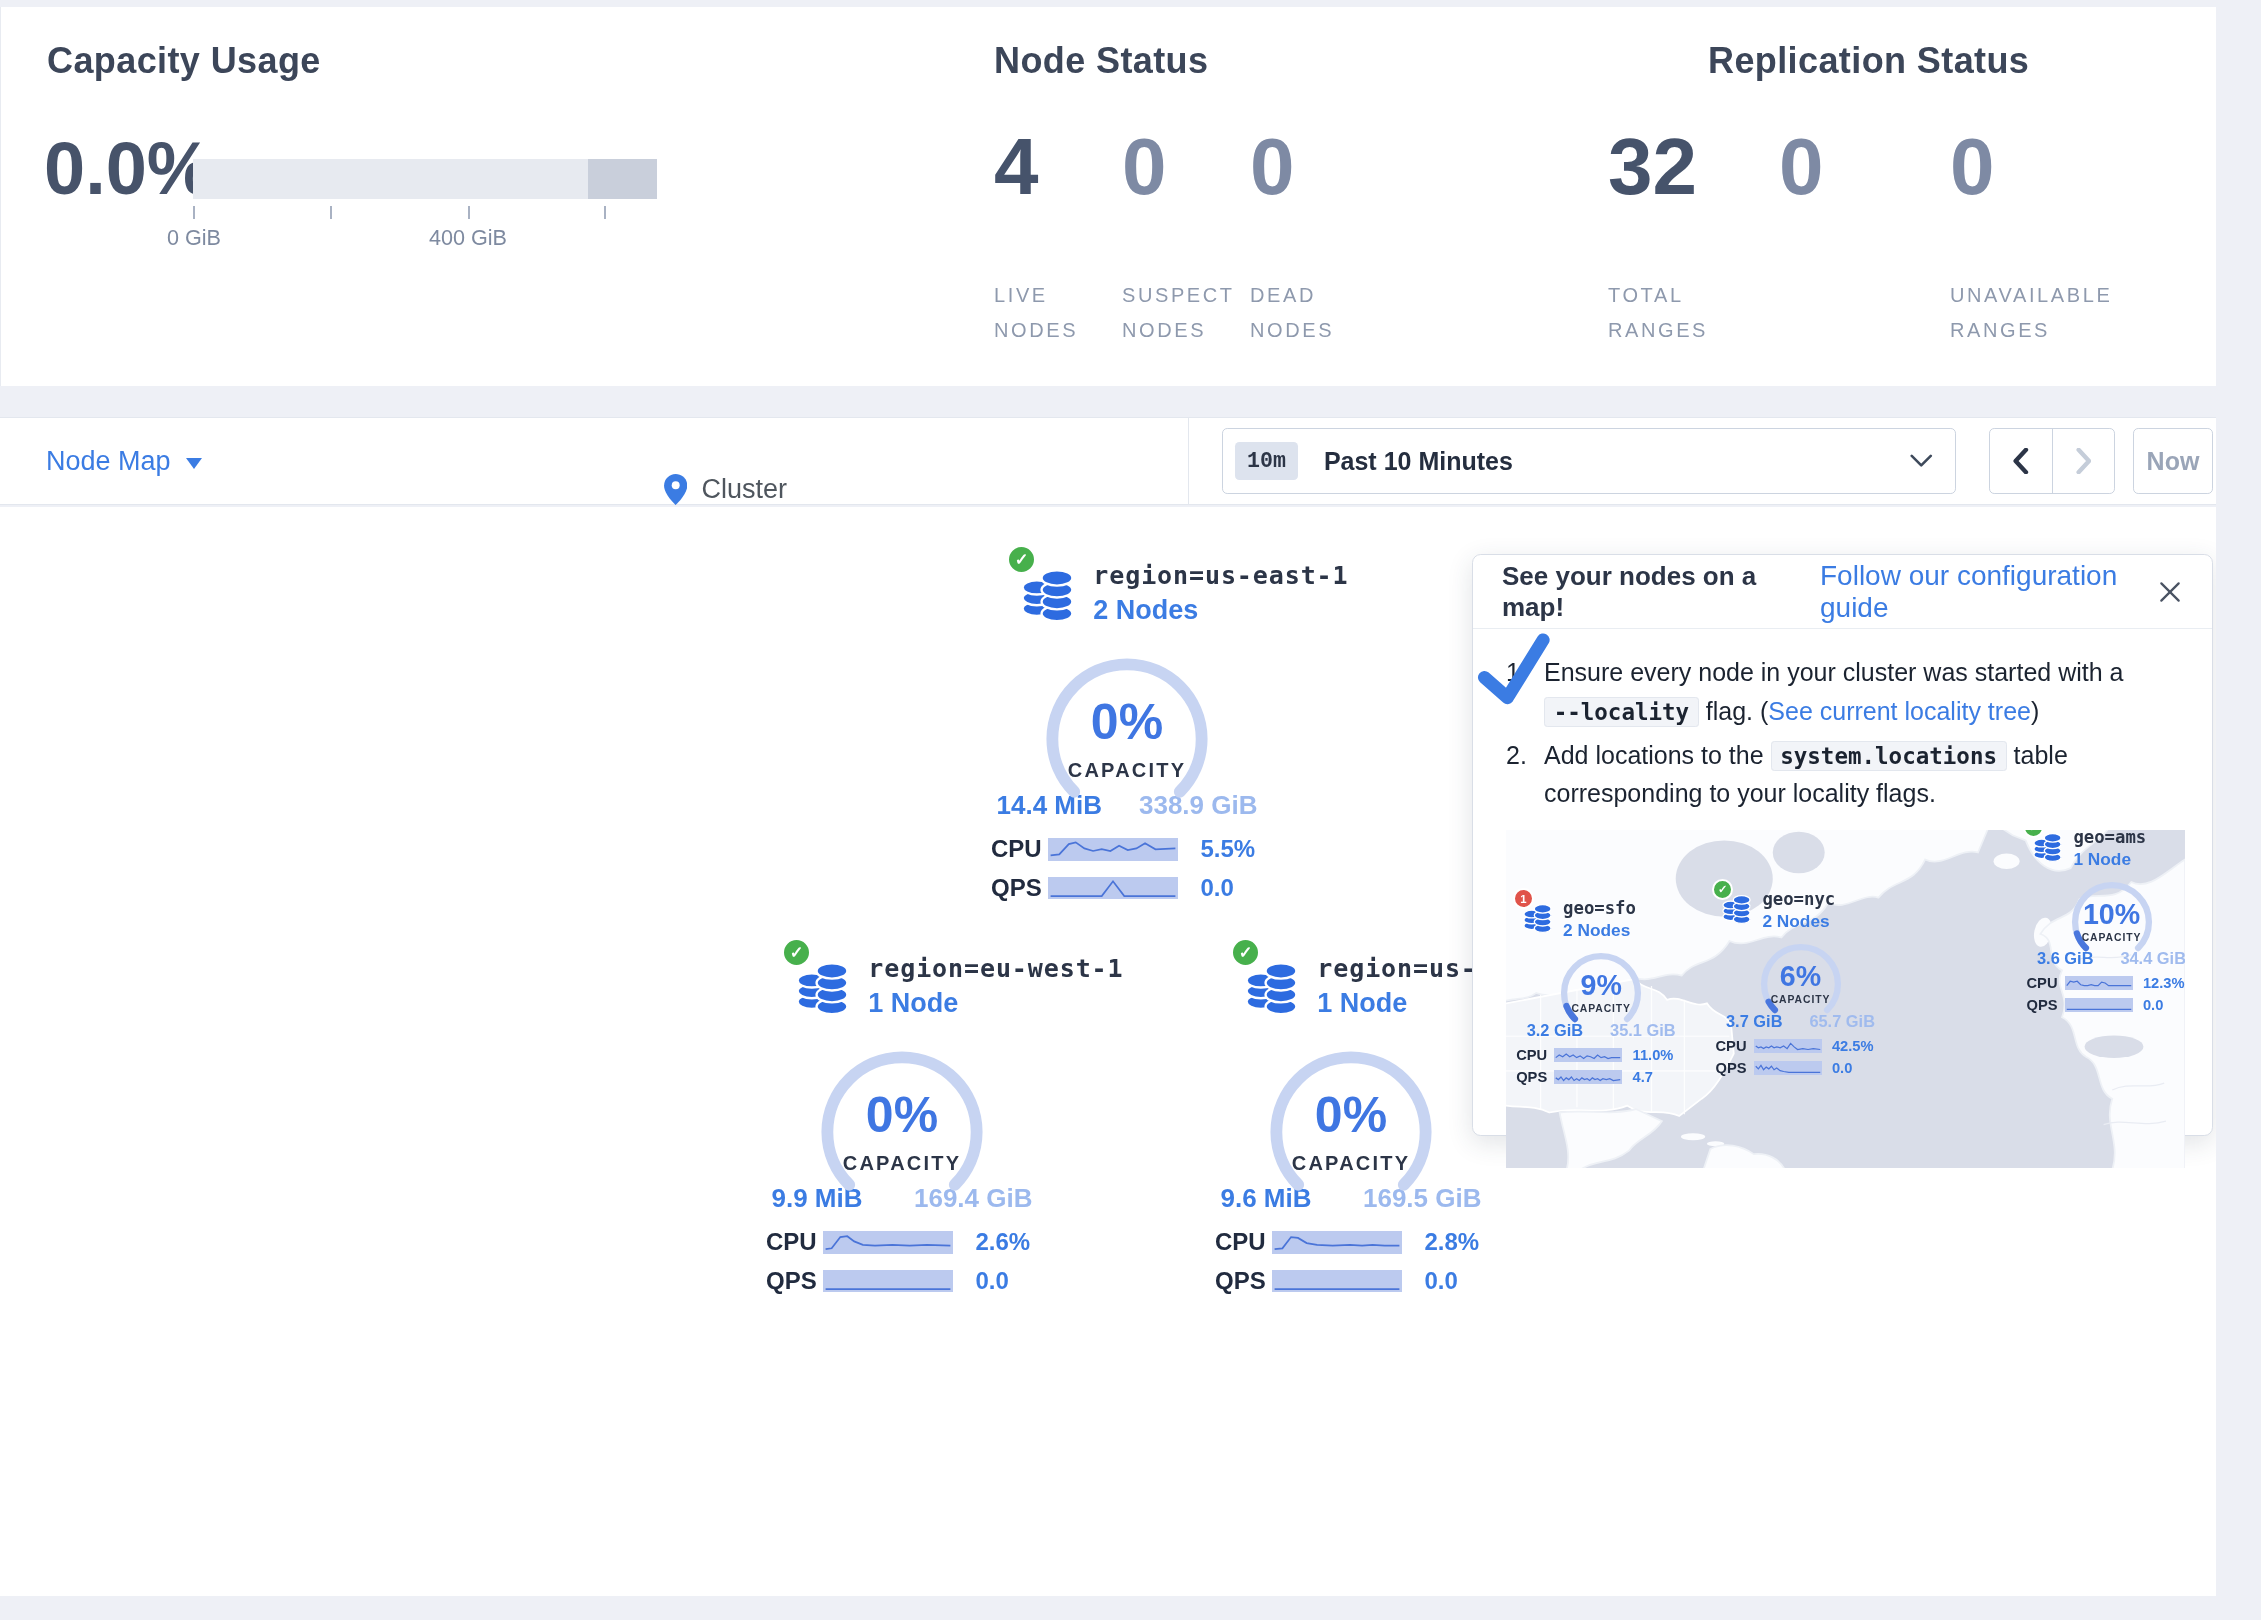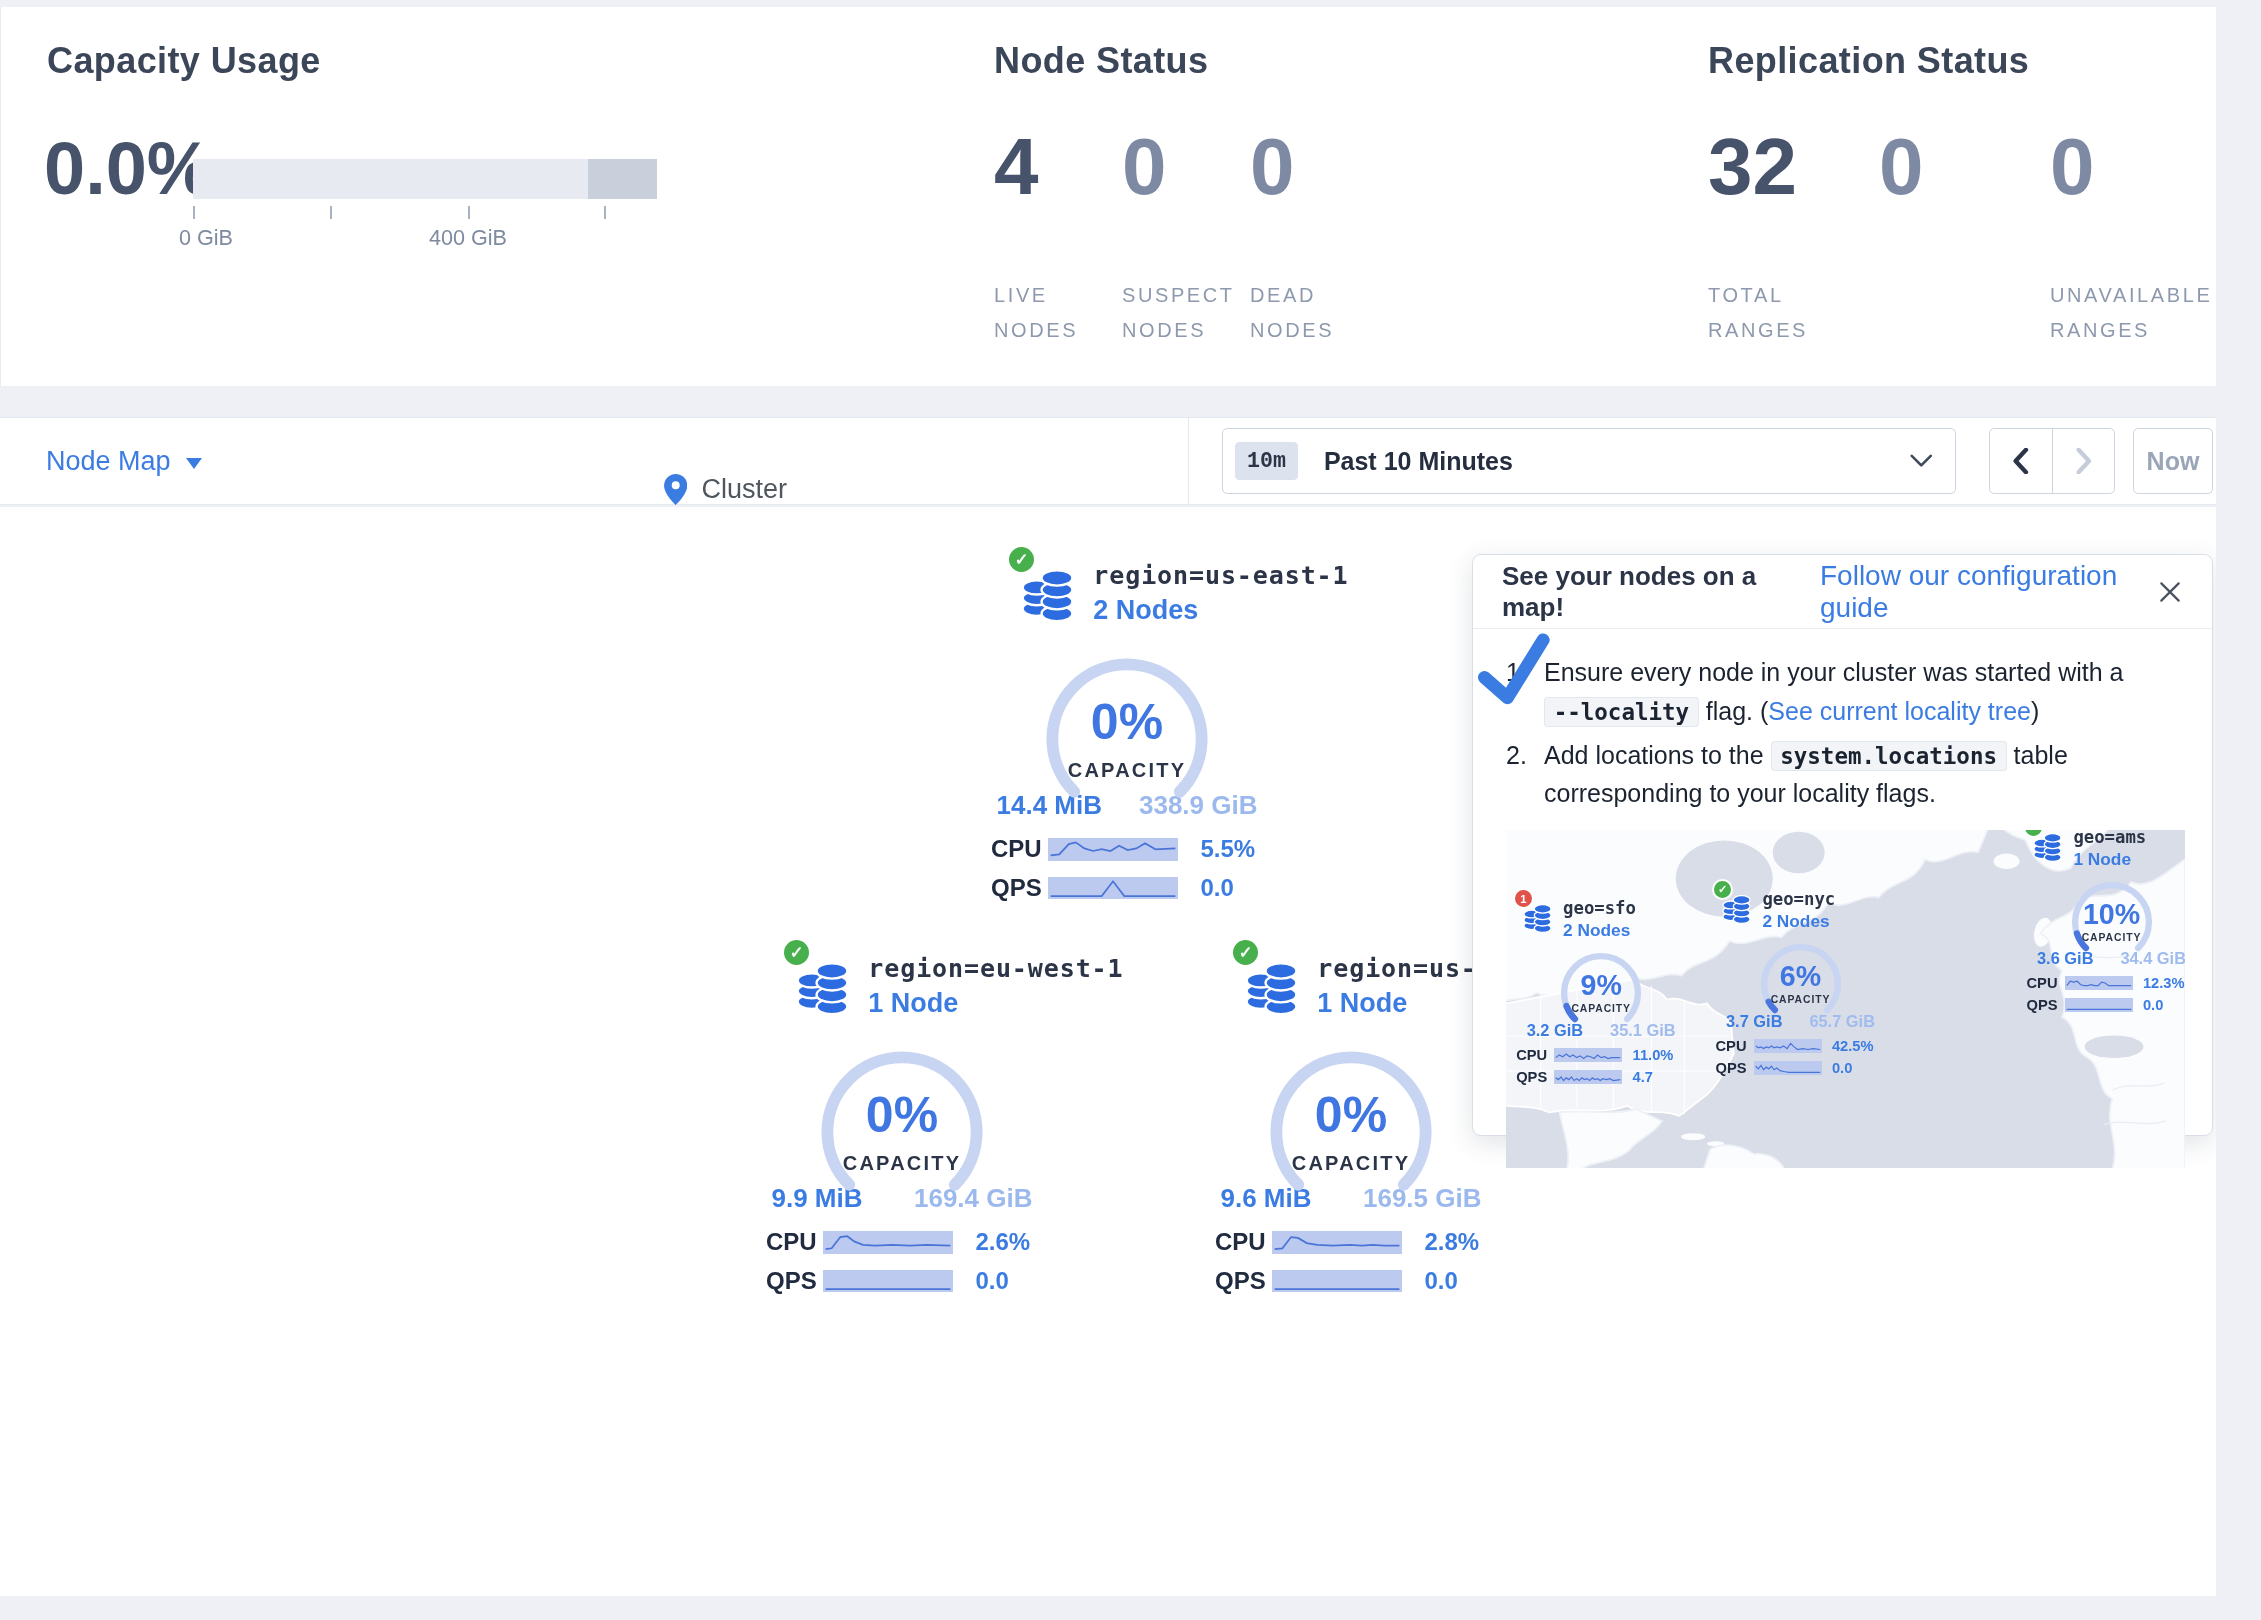--- a/index.html
+++ b/index.html
@@ -20,21 +20,21 @@
   .cap-tick { position:absolute; top:199px; width:1.7px; height:13px; background:#a9b2c3; }
   .cap-tick-label { position:absolute; top:218px; font-size:21.6px; color:#7e8aa0; transform:translateX(-50%); white-space:nowrap; }
 
   .cap-stats { position:absolute; left:46px; top:270px; display:flex; align-items:center; }
   .cap-stat { display:flex; align-items:center; }
   .cap-label { width:139px; font-size:20px; letter-spacing:2.6px; color:#8e99ad; line-height:1.7; }
   .cap-value { font-size:35px; font-weight:bold; color:#414e66; margin-left:10.4px; white-space:nowrap; }
   .cap-stat + .cap-stat { margin-left:76px; }
 
   .stats-row { position:absolute; top:114px; display:flex; }
-  .ns-stats { left:993px; } .rs-stats { left:1707px; }
+  .ns-stats { left:993px; } .rs-stats { left:1607px; }
   .stat { display:flex; flex-direction:column; height:227px; }
   .ns-stats .stat { width:128px; } .rs-stats .stat { width:171px; }
   .stat-value { font-size:80px; font-weight:bold; color:#7e8aa4; }
   .stat-value.primary { color:#46536b; }
   .stat-label { margin-top:auto; font-size:20px; letter-spacing:2.6px; color:#8e99ad; line-height:1.75; max-width:161px; }
 
   
   .toolbar { position:absolute; left:0; top:417px; width:2261px; height:88px; background:#fff; border-top:0.9px solid #e3e7ee; border-bottom:0.9px solid #e3e7ee; }
   .view-select { position:absolute; left:46px; top:0; height:87px; display:flex; align-items:center; cursor:pointer; }
   .view-select-label { font-size:27px; color:#3b7ce3; }
@@ -126,21 +126,21 @@
   <div class="summary">
     <div class="sec-title cap-title">Capacity Usage</div>
     <div class="cap-percent">0.0%</div>
     <div class="cap-bar">
       <div class="cap-bar-dark"></div>
     </div>
     <div class="cap-tick" style="left:192px"></div>
     <div class="cap-tick" style="left:329px"></div>
     <div class="cap-tick" style="left:467px"></div>
     <div class="cap-tick" style="left:603px"></div>
-    <div class="cap-tick-label" style="left:205px">0 GiB</div>
+    <div class="cap-tick-label" style="left:193px">0 GiB</div>
     <div class="cap-tick-label" style="left:467px">400 GiB</div>
 
     <div class="sec-title ns-title">Node Status</div>
     <div class="stats-row ns-stats">
       <div class="stat">
         <div class="stat-value primary">4</div>
         <div class="stat-label">LIVE NODES</div>
       </div>
       <div class="stat">
         <div class="stat-value">0</div>

